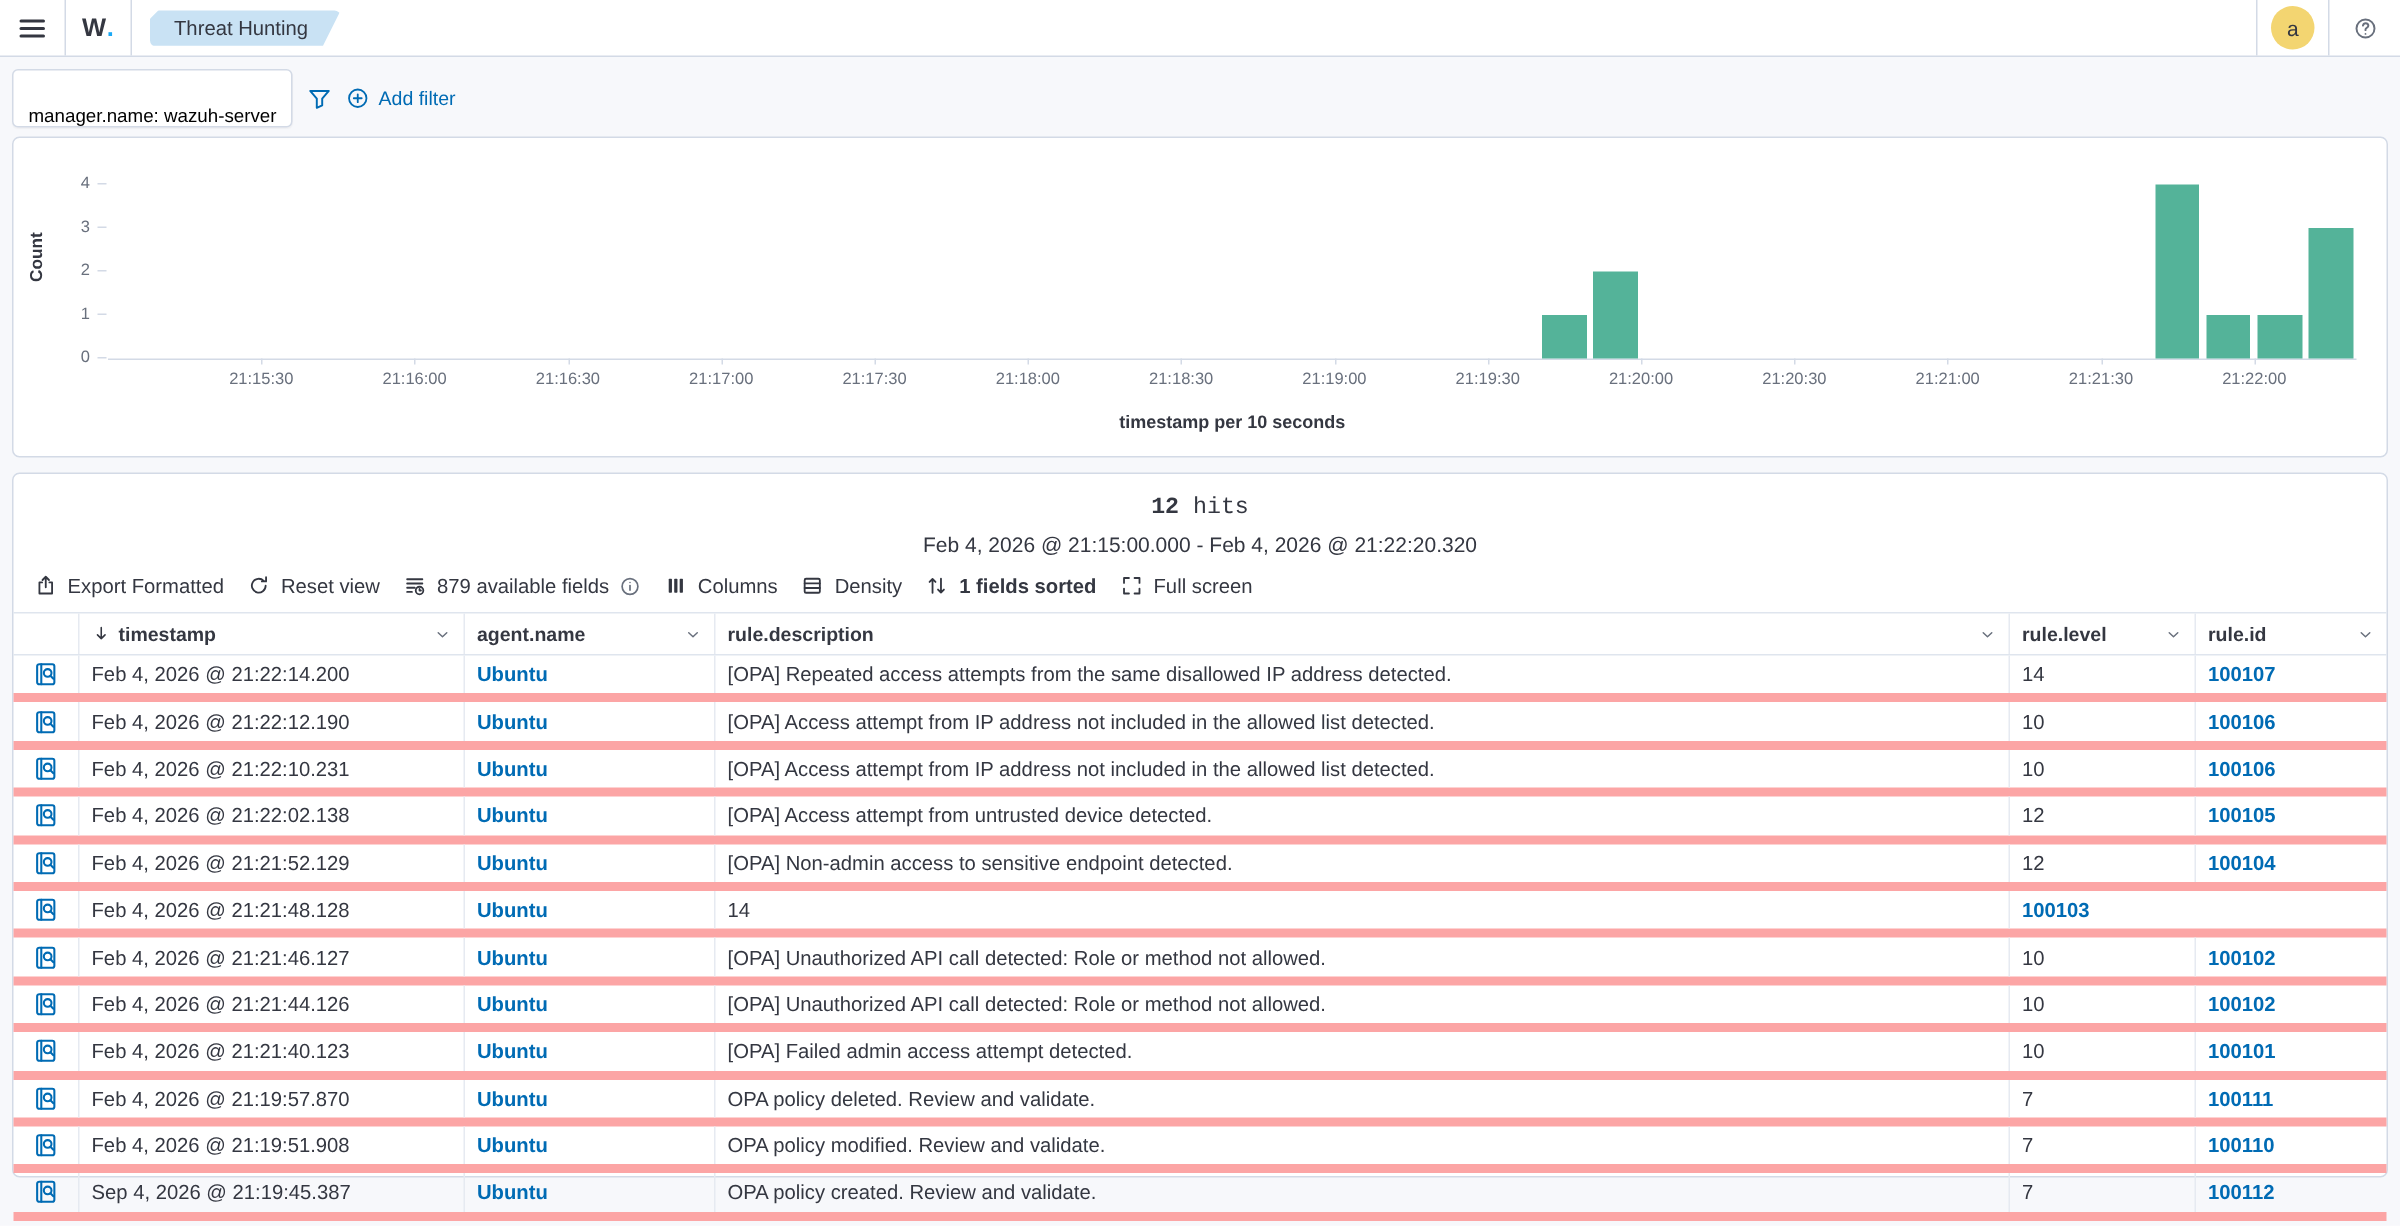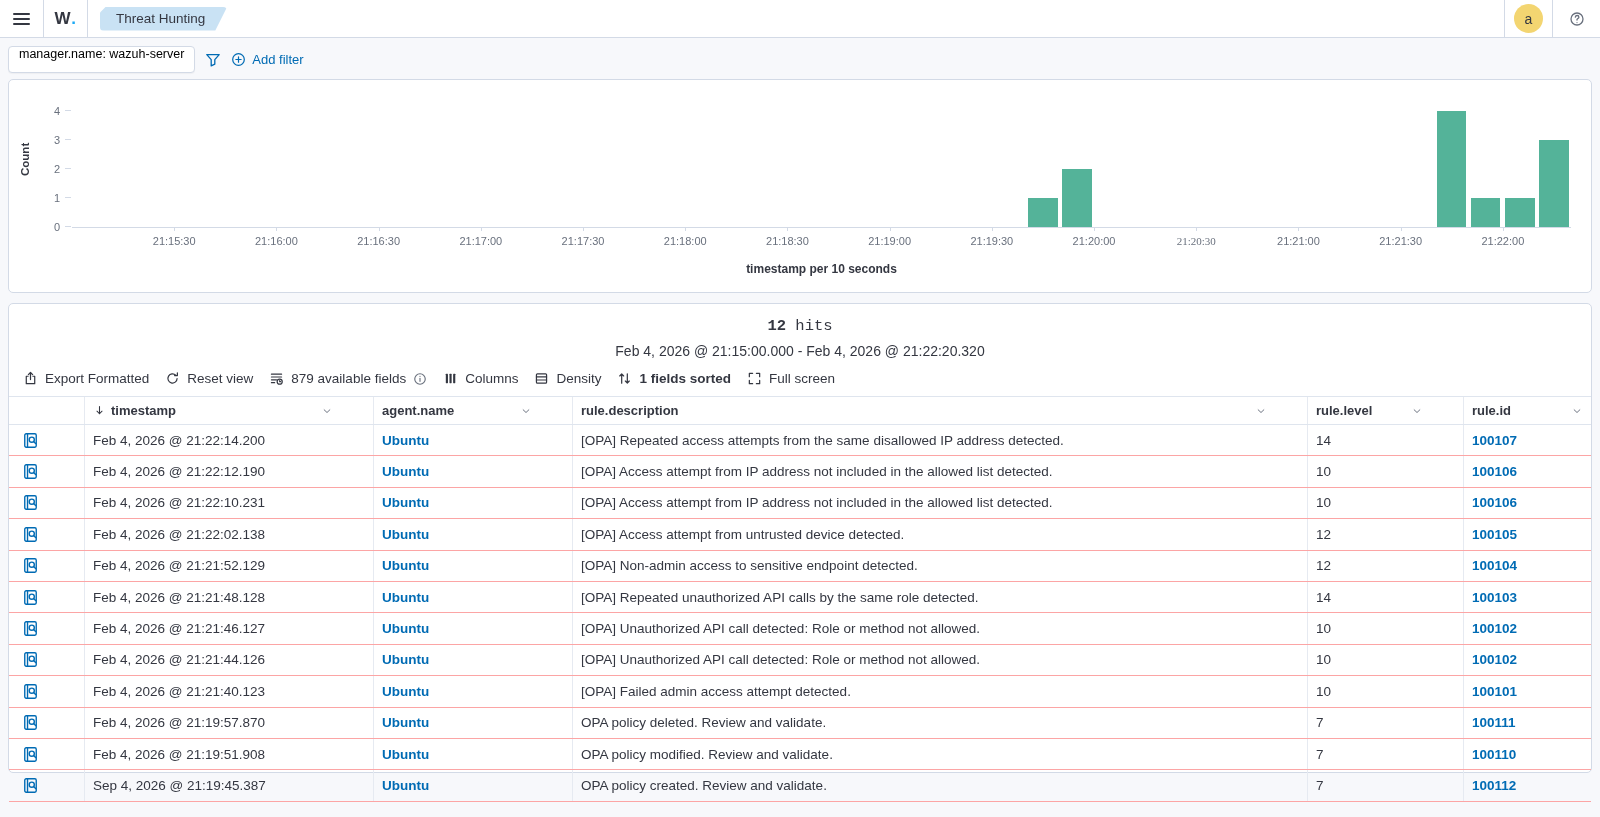--- a/index.html
+++ b/index.html
@@ -23,22 +23,22 @@
   .nav-right { margin-left:auto; display:flex; align-items:stretch; }
   .nav-cell { width:48px; display:flex; align-items:center; justify-content:center;
     border-left:1px solid #d3dae6; background:none; border-top:none;border-right:none;border-bottom:none; cursor:pointer;}
   .avatar { width:29px; height:29px; border-radius:50%; background:#f3d571;
     display:flex; align-items:center; justify-content:center; font-size:14px; color:#343741; }
   .icon { display:inline-flex; align-items:center; justify-content:center; }
   .icon svg { display:block; }
 
   
   .filterbar { display:flex; align-items:center; padding:8px 8px 6px; gap:10px; }
-  .chip { background:#fff; border:1px solid #d3dae6; border-radius:4px; height:27px;
-    display:flex; align-items:flex-start; gap:7px; padding:0 10px; font-size:12.5px;
+  .chip { background:#fff; border:1px solid #d3dae6; border-radius:4px; height:39px;
+    display:flex; align-items:flex-end; gap:7px; padding:0 10px; font-size:12.5px;
     box-shadow:0 1px 1px rgba(0,0,0,.04); cursor:pointer; }
   .add-filter { display:flex; align-items:center; gap:6px; color:#006bb4; font-size:13px;
     background:none; border:none; cursor:pointer; }
 
   
   .panel { background:#fff; border:1px solid #d3dae6; border-radius:5px; margin:0 8px; }
   .chart-panel { height:214px; position:relative; }
   .table-panel { margin-top:10px; height:470px; }
 
   
@@ -62,24 +62,24 @@
   .hits-line b { font-weight:700; }
   .range-line { text-align:center; padding-top:8px; font-size:14px; }
 
   
   .toolbar { display:flex; align-items:center; gap:16px; padding:12px 14px 10px; }
   .tb-item { display:flex; align-items:center; gap:7px; background:none; border:none;
     font-family:inherit; font-size:13.5px; color:#343741; cursor:pointer; }
 
   
   .dg { width:100%; font-size:13.5px; }
-  .dg-header, .dg-row { display:grid; grid-template-columns:43px 257px 167px 1fr 124px 128px;gap:32px; }
+  .dg-header, .dg-row { display:grid; grid-template-columns:43px 257px 167px 1fr 124px 128px; }
   .dg-header { height:29px; border-top:1px solid #dfe5ee; border-bottom:1px solid #dfe5ee;
     font-weight:700; font-size:13px; }
-  .dg-row { height:31.4px; border-bottom:1px solid #fca5a5; }
+  .dg-row { height:31.4px; border-bottom:6px solid #fca5a5; }
   .dg-cell { display:flex; align-items:center; padding:0 8px; overflow:hidden; white-space:nowrap; }
   .dg-cell + .dg-cell { border-left:1px solid #e6eaf1; }
   .dg-header .dg-cell { gap:5px; }
   .dg-header .sp { flex:1; }
   .chev { margin-left:auto; }
   .icon-cell { justify-content:center; padding:0; }
   .doc-btn { background:none; border:none; cursor:pointer; display:flex; }
   .lnk { color:#006bb4; font-weight:700; text-decoration:none; }
 </style>
 </head>
@@ -166,21 +166,21 @@
         <span class="xtick-label" style="left: 40.9091%;">21:18:00</span>
         <span class="xtick-mark" style="left: 47.7273%;"></span>
         <span class="xtick-label" style="left: 47.7273%;">21:18:30</span>
         <span class="xtick-mark" style="left: 54.5455%;"></span>
         <span class="xtick-label" style="left: 54.5455%;">21:19:00</span>
         <span class="xtick-mark" style="left: 61.3636%;"></span>
         <span class="xtick-label" style="left: 61.3636%;">21:19:30</span>
         <span class="xtick-mark" style="left: 68.1818%;"></span>
         <span class="xtick-label" style="left: 68.1818%;">21:20:00</span>
         <span class="xtick-mark" style="left: 75%;"></span>
-        <span class="xtick-label" style="left: 75%; font-family: Liberation Serif, serif;">21:20:30</span>
+        <span class="xtick-label" style="left: 75%;">21:20:30</span>
         <span class="xtick-mark" style="left: 81.8182%;"></span>
         <span class="xtick-label" style="left: 81.8182%;">21:21:00</span>
         <span class="xtick-mark" style="left: 88.6364%;"></span>
         <span class="xtick-label" style="left: 88.6364%;">21:21:30</span>
         <span class="xtick-mark" style="left: 95.4545%;"></span>
         <span class="xtick-label" style="left: 95.4545%;">21:22:00</span>
         <div class="bar" style="left: 63.7955%; width: 1.95455%; height: 29px; background: rgb(84, 179, 153);"></div>
         <div class="bar" style="left: 66.0682%; width: 1.95455%; height: 58px; background: rgb(84, 179, 153);"></div>
         <div class="bar" style="left: 91.0682%; width: 1.95455%; height: 116px; background: rgb(84, 179, 153);"></div>
         <div class="bar" style="left: 93.3409%; width: 1.95455%; height: 29px; background: rgb(84, 179, 153);"></div>
@@ -487,23 +487,20 @@
               </span>
             </button>
           </div>
           <div class="dg-cell">
             <span>Feb 4, 2026 @ 21:21:48.128</span>
           </div>
           <div class="dg-cell">
             <a href="#" class="lnk">Ubuntu</a>
           </div>
           <div class="dg-cell">
-            <span>[OPA] Repeated unauthorized API calls by the same role detected.</span>
-          </div>
-          <div class="dg-cell">
             <span>14</span>
           </div>
           <div class="dg-cell">
             <a href="#" class="lnk">100103</a>
           </div>
         </div>
         <div class="dg-row">
           <div class="dg-cell icon-cell">
             <button class="doc-btn">
               <span class="icon" style="color: rgb(0, 107, 180);">

